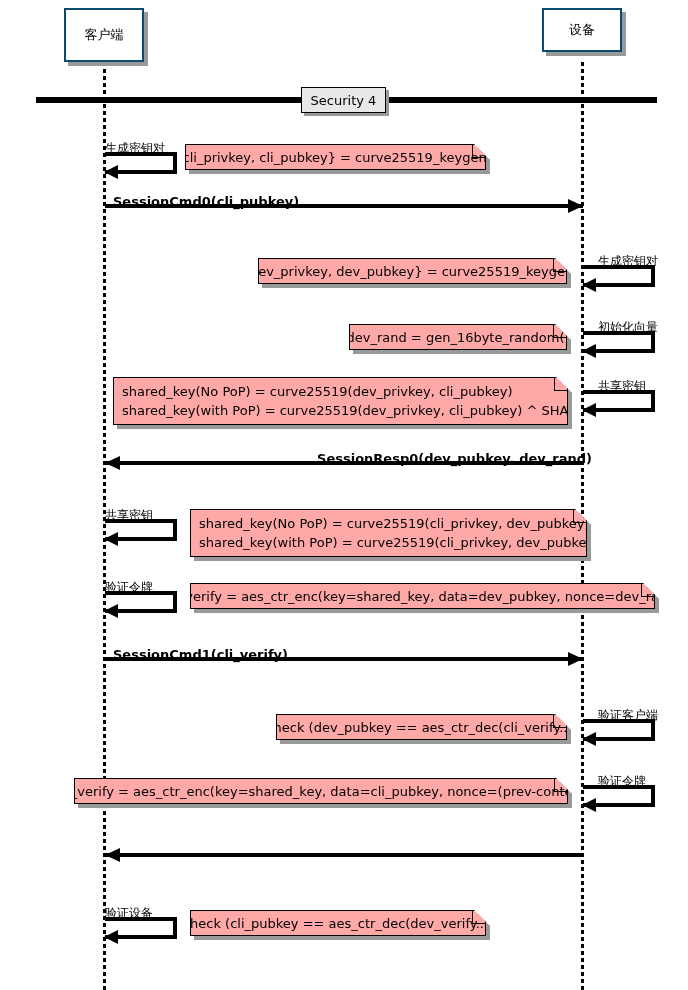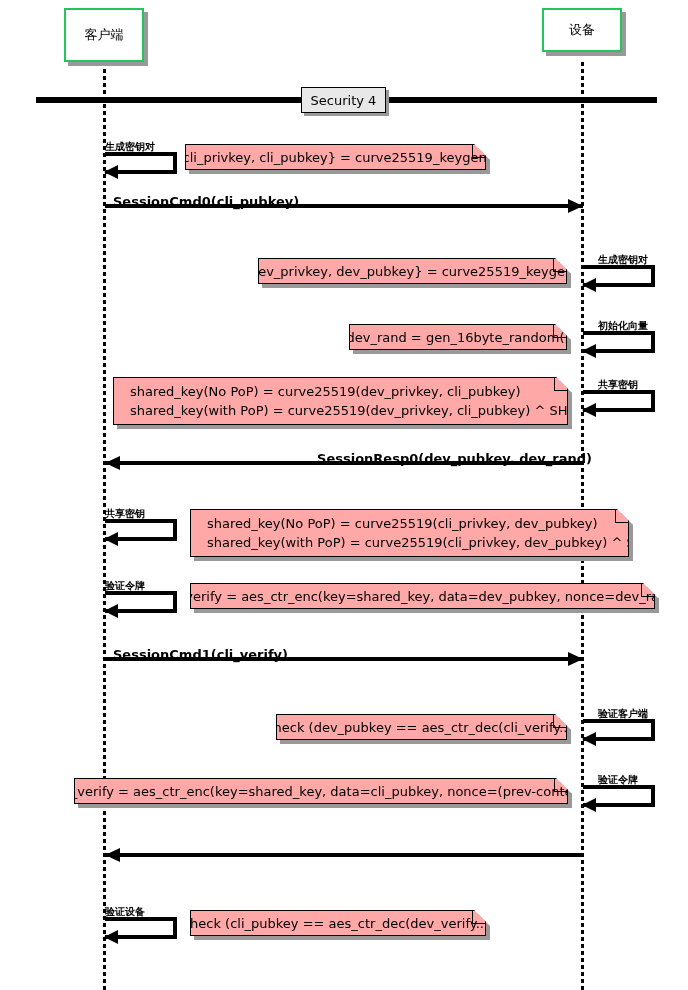--- a/index.html
+++ b/index.html
@@ -17,21 +17,21 @@
 
   
   .lifeline {
     width: 3px;
     background: repeating-linear-gradient(180deg, #000 0 4px, transparent 4px 7px);
     z-index: 0;
   }
 
   
   .actor {
-    border: 2px solid #22c55e;
+    border: 2px solid #0c4a6e;
     background: #fff;
     box-shadow: 4px 4px 0 var(--shadow, #999);
     display: flex;
     align-items: center;
     justify-content: center;
     font-size: 13px;
     z-index: 3;
   }
 
   
@@ -76,22 +76,22 @@
   .loop-arr {
     position: absolute;
     left: -1px;
     bottom: -9px;
     width: 0; height: 0;
     border-top: 7px solid transparent;
     border-bottom: 7px solid transparent;
     border-right: 14px solid #000;
   }
   .loop-label {
-    font-size: 10px;
-    font-weight: bold;
+    font-size: 12px;
+    font-weight: normal;
     white-space: nowrap;
     z-index: 2;
   }
 
   
   .note-wrap { filter: drop-shadow(4px 4px 0 var(--shadow, #999)); z-index: 2; }
   .note {
     position: relative;
     width: 100%;
     height: 100%;
@@ -101,21 +101,21 @@
     display: flex;
     align-items: center;
     justify-content: center;
     font-size: 13px;
     white-space: nowrap;
   }
   .note.multiline {
     flex-direction: column;
     align-items: flex-start;
     justify-content: center;
-    padding-left: 16px;
+    padding-left: 8px;
     line-height: 19px;
   }
   .note::after {
     content: "";
     position: absolute;
     top: 0; right: 0;
     width: 12px; height: 12px;
     border-left: 1px solid #000;
     border-bottom: 1px solid #000;
   }
@@ -183,21 +183,21 @@
   </div>
   <div class="abs loop" style="left:583px; top:390px; width:72px; height:22px;">
     <div class="loop-arr"></div>
   </div>
 
   <div class="abs msg-line" style="left:105px; top:461px; width:478px;"></div>
   <div class="abs arr arr-left" style="left:105px; top:456px;"></div>
   <div class="abs msg-label" style="right:96px; top:451px;text-align:center;">SessionResp0(dev_pubkey, dev_rand)</div>
 
   <div class="abs loop-label" style="left:105px; top:507px;">共享密钥</div>
-  <div class="abs note-wrap" style="left:190px; top:509px; width:439px; height:48px;">
+  <div class="abs note-wrap" style="left:190px; top:509px; width:397px; height:48px;">
     <div class="note multiline">
       <span>shared_key(No PoP) = curve25519(cli_privkey, dev_pubkey)</span>
       <span>shared_key(with PoP) = curve25519(cli_privkey, dev_pubkey) ^ SHA256(pop)</span>
     </div>
   </div>
   <div class="abs loop" style="left:105px; top:519px; width:72px; height:22px;">
     <div class="loop-arr"></div>
   </div>
 
   <div class="abs loop-label" style="left:105px; top:579px;">验证令牌</div>

